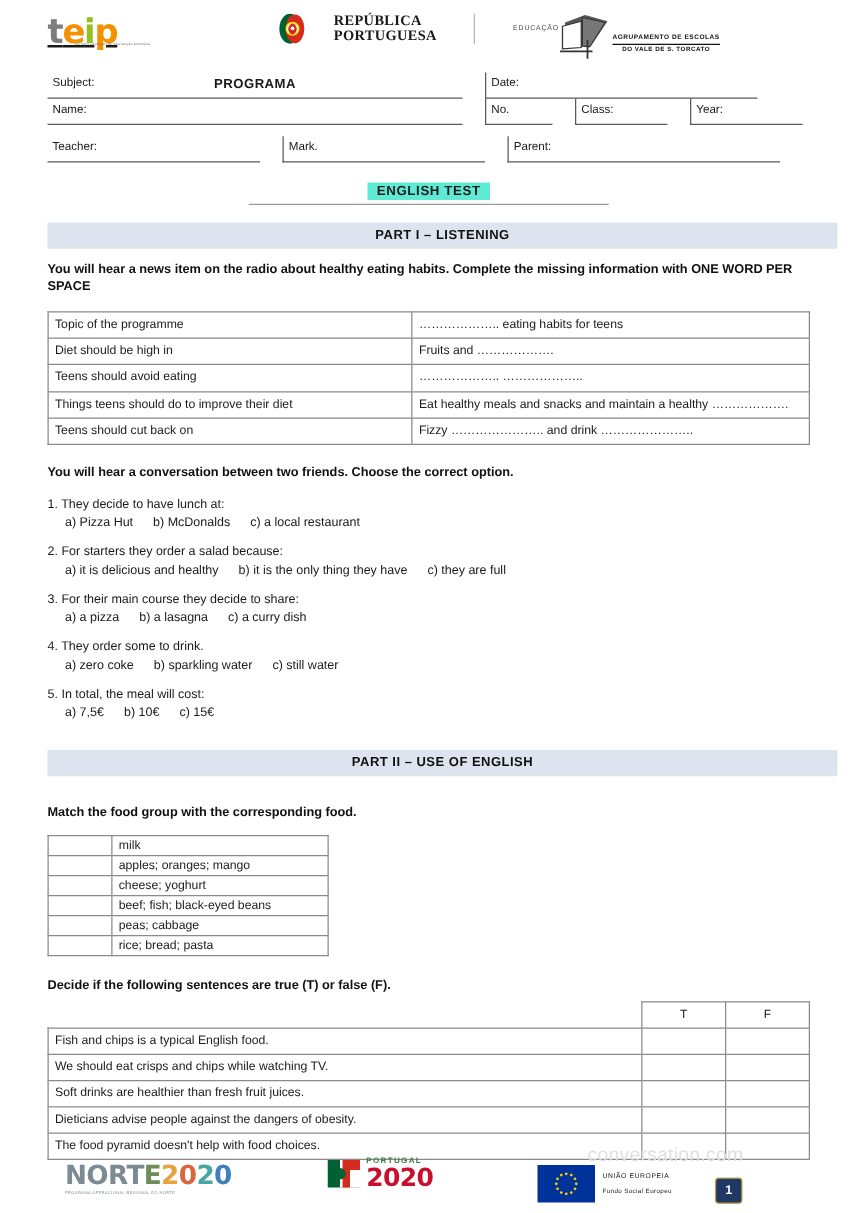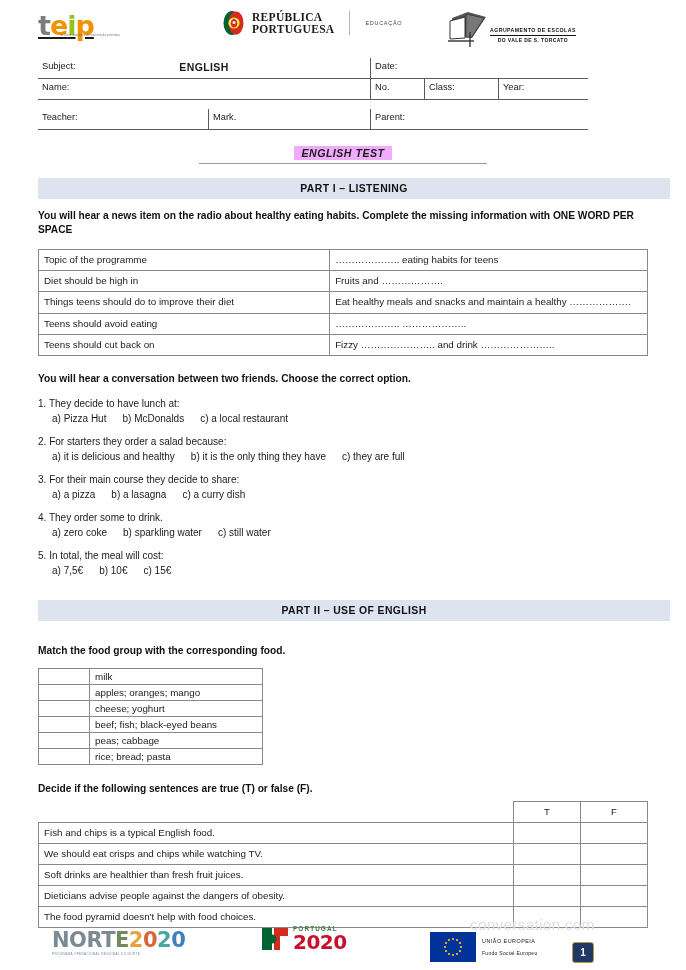--- a/index.html
+++ b/index.html
@@ -56,21 +56,21 @@
     margin-top: -5px;
     letter-spacing: .2px;
   }
 
   .logo-rp {
     position: absolute;
     left: 185px;
     top: 4px;
     display: flex;
     align-items: center;
-    gap: 7px;
+    gap: 22px;
   }
   .rp-shield {
     width: 22px;
     height: 26px;
   }
   .rp-text {
     font-family: "Liberation Serif", serif;
     font-size: 11.5px;
     font-weight: bold;
     line-height: 1.08;
@@ -121,20 +121,21 @@
   }
 
   
   .form-block {
     margin: 2px 30px 0 38px;
     position: relative;
   }
   .form-row {
     display: flex;
     align-items: center;
+    gap: 18px;
   }
   .fcell {
     position: relative;
     border-bottom: 1px solid #5a5a5a;
     border-left: 1px solid #5a5a5a;
     height: 21px;
     box-sizing: border-box;
     font-size: 9.3px;
     padding: 3px 0 0 4px;
     color: #1a1a1a;
@@ -162,23 +163,22 @@
     width: 288px;
     margin: 0 auto;
     border-bottom: 1.6px solid #9a9a9a;
     padding-bottom: 2px;
   }
   .title-text {
     display: inline-block;
     font-size: 10.6px;
     font-weight: bold;
     letter-spacing: .5px;
-    background: #f0abfc;
+    background: #5eead4;
     padding: 1px 7px;
-    font-style: italic;
   }
 
   
   .banner {
     margin: 14px 16px 0 38px;
     background: #dde4ef;
     text-align: center;
     font-size: 10.4px;
     font-weight: bold;
     letter-spacing: .4px;
@@ -452,21 +452,21 @@
         <div class="ae-l2">DO VALE DE S. TORCATO</div>
       </div>
     </div>
   </div>
 
   <div class="form-block">
 
     <div class="form-row">
       <div class="fcell no-left" style="width:332px">
         <span>Subject:</span>
-        <span class="center-label">ENGLISH</span>
+        <span class="center-label">PROGRAMA</span>
       </div>
       <div class="fcell" style="width:218px">
         <span>Date:</span>
       </div>
     </div>
 
     <div class="form-row">
       <div class="fcell no-left" style="width:332px">
         <span>Name:</span>
       </div>
@@ -510,26 +510,26 @@
     <tbody>
       <tr>
         <td class="col-a">Topic of the programme</td>
         <td>……………….. eating habits for teens</td>
       </tr>
       <tr>
         <td class="col-a">Diet should be high in</td>
         <td>Fruits and ……………….</td>
       </tr>
       <tr>
+        <td class="col-a">Teens should avoid eating</td>
+        <td>………………..    ………………..</td>
+      </tr>
+      <tr>
         <td class="col-a">Things teens should do to improve their diet</td>
         <td>Eat healthy meals and snacks and maintain a healthy ……………….</td>
-      </tr>
-      <tr>
-        <td class="col-a">Teens should avoid eating</td>
-        <td>………………..    ………………..</td>
       </tr>
       <tr>
         <td class="col-a">Teens should cut back on</td>
         <td>Fizzy ………………….. and drink …………………..</td>
       </tr>
     </tbody>
   </table>
 
   <div class="q-intro">You will hear a conversation between two friends. Choose the correct option.</div>
 

